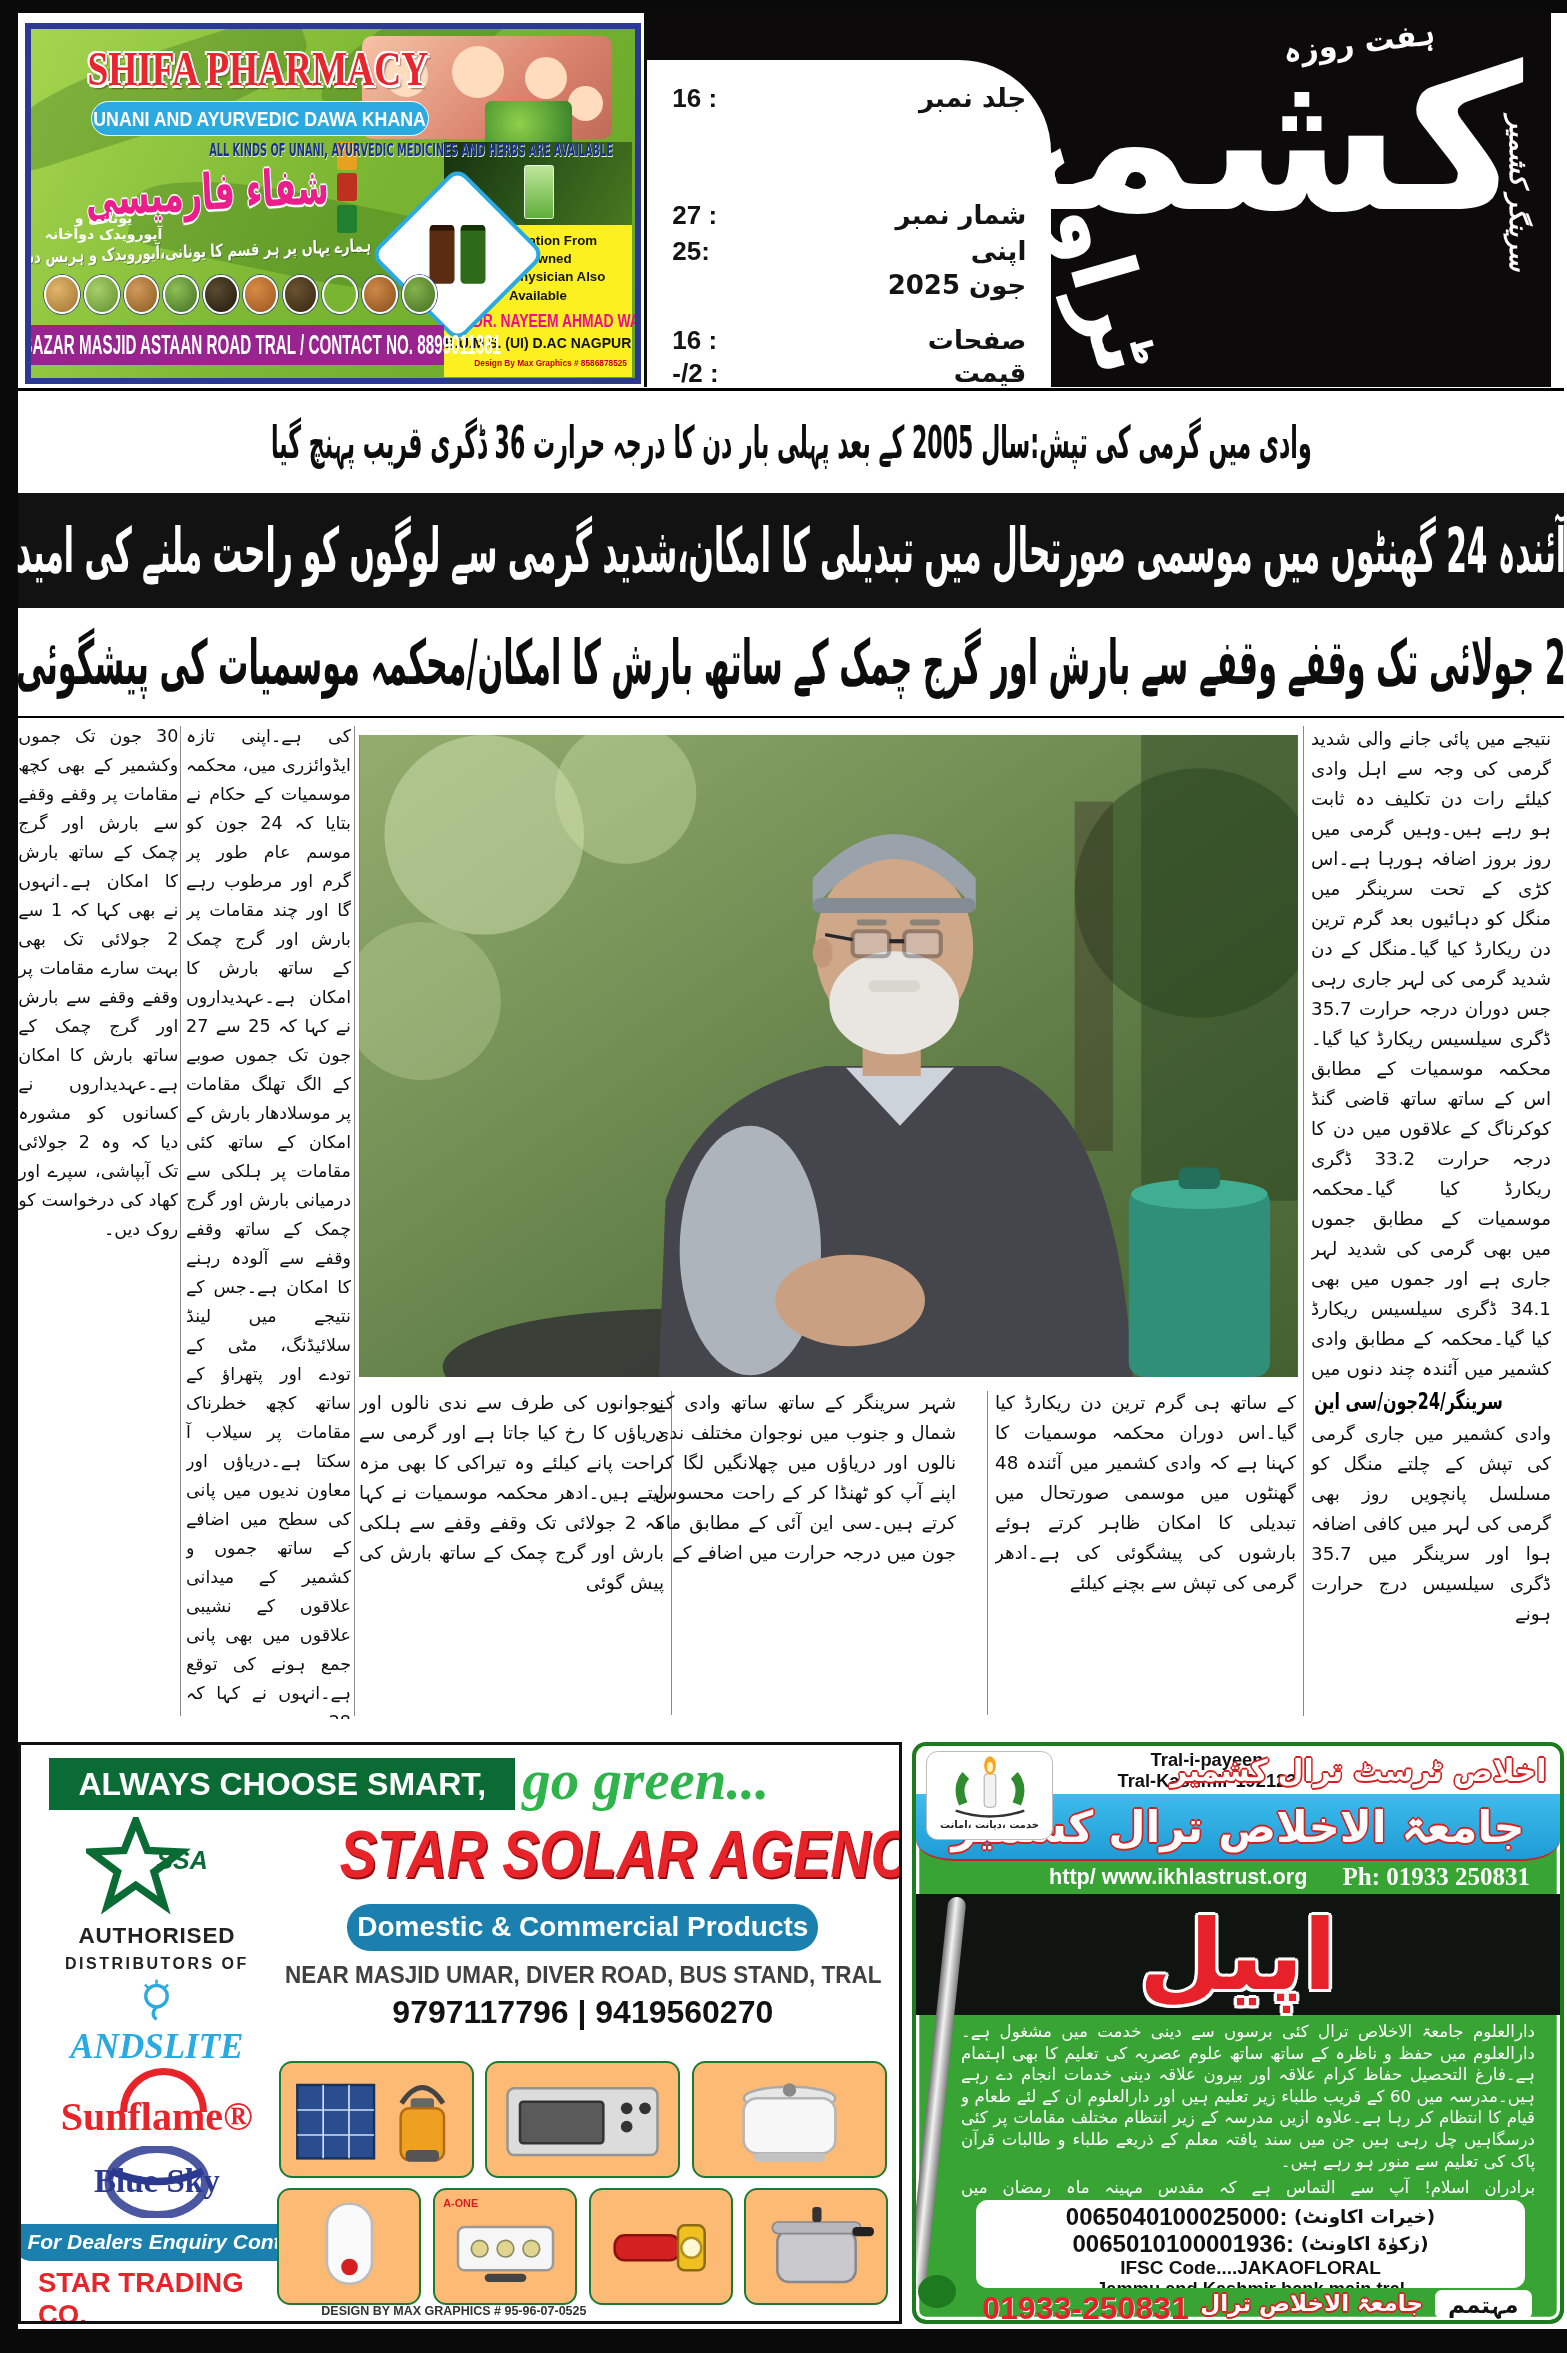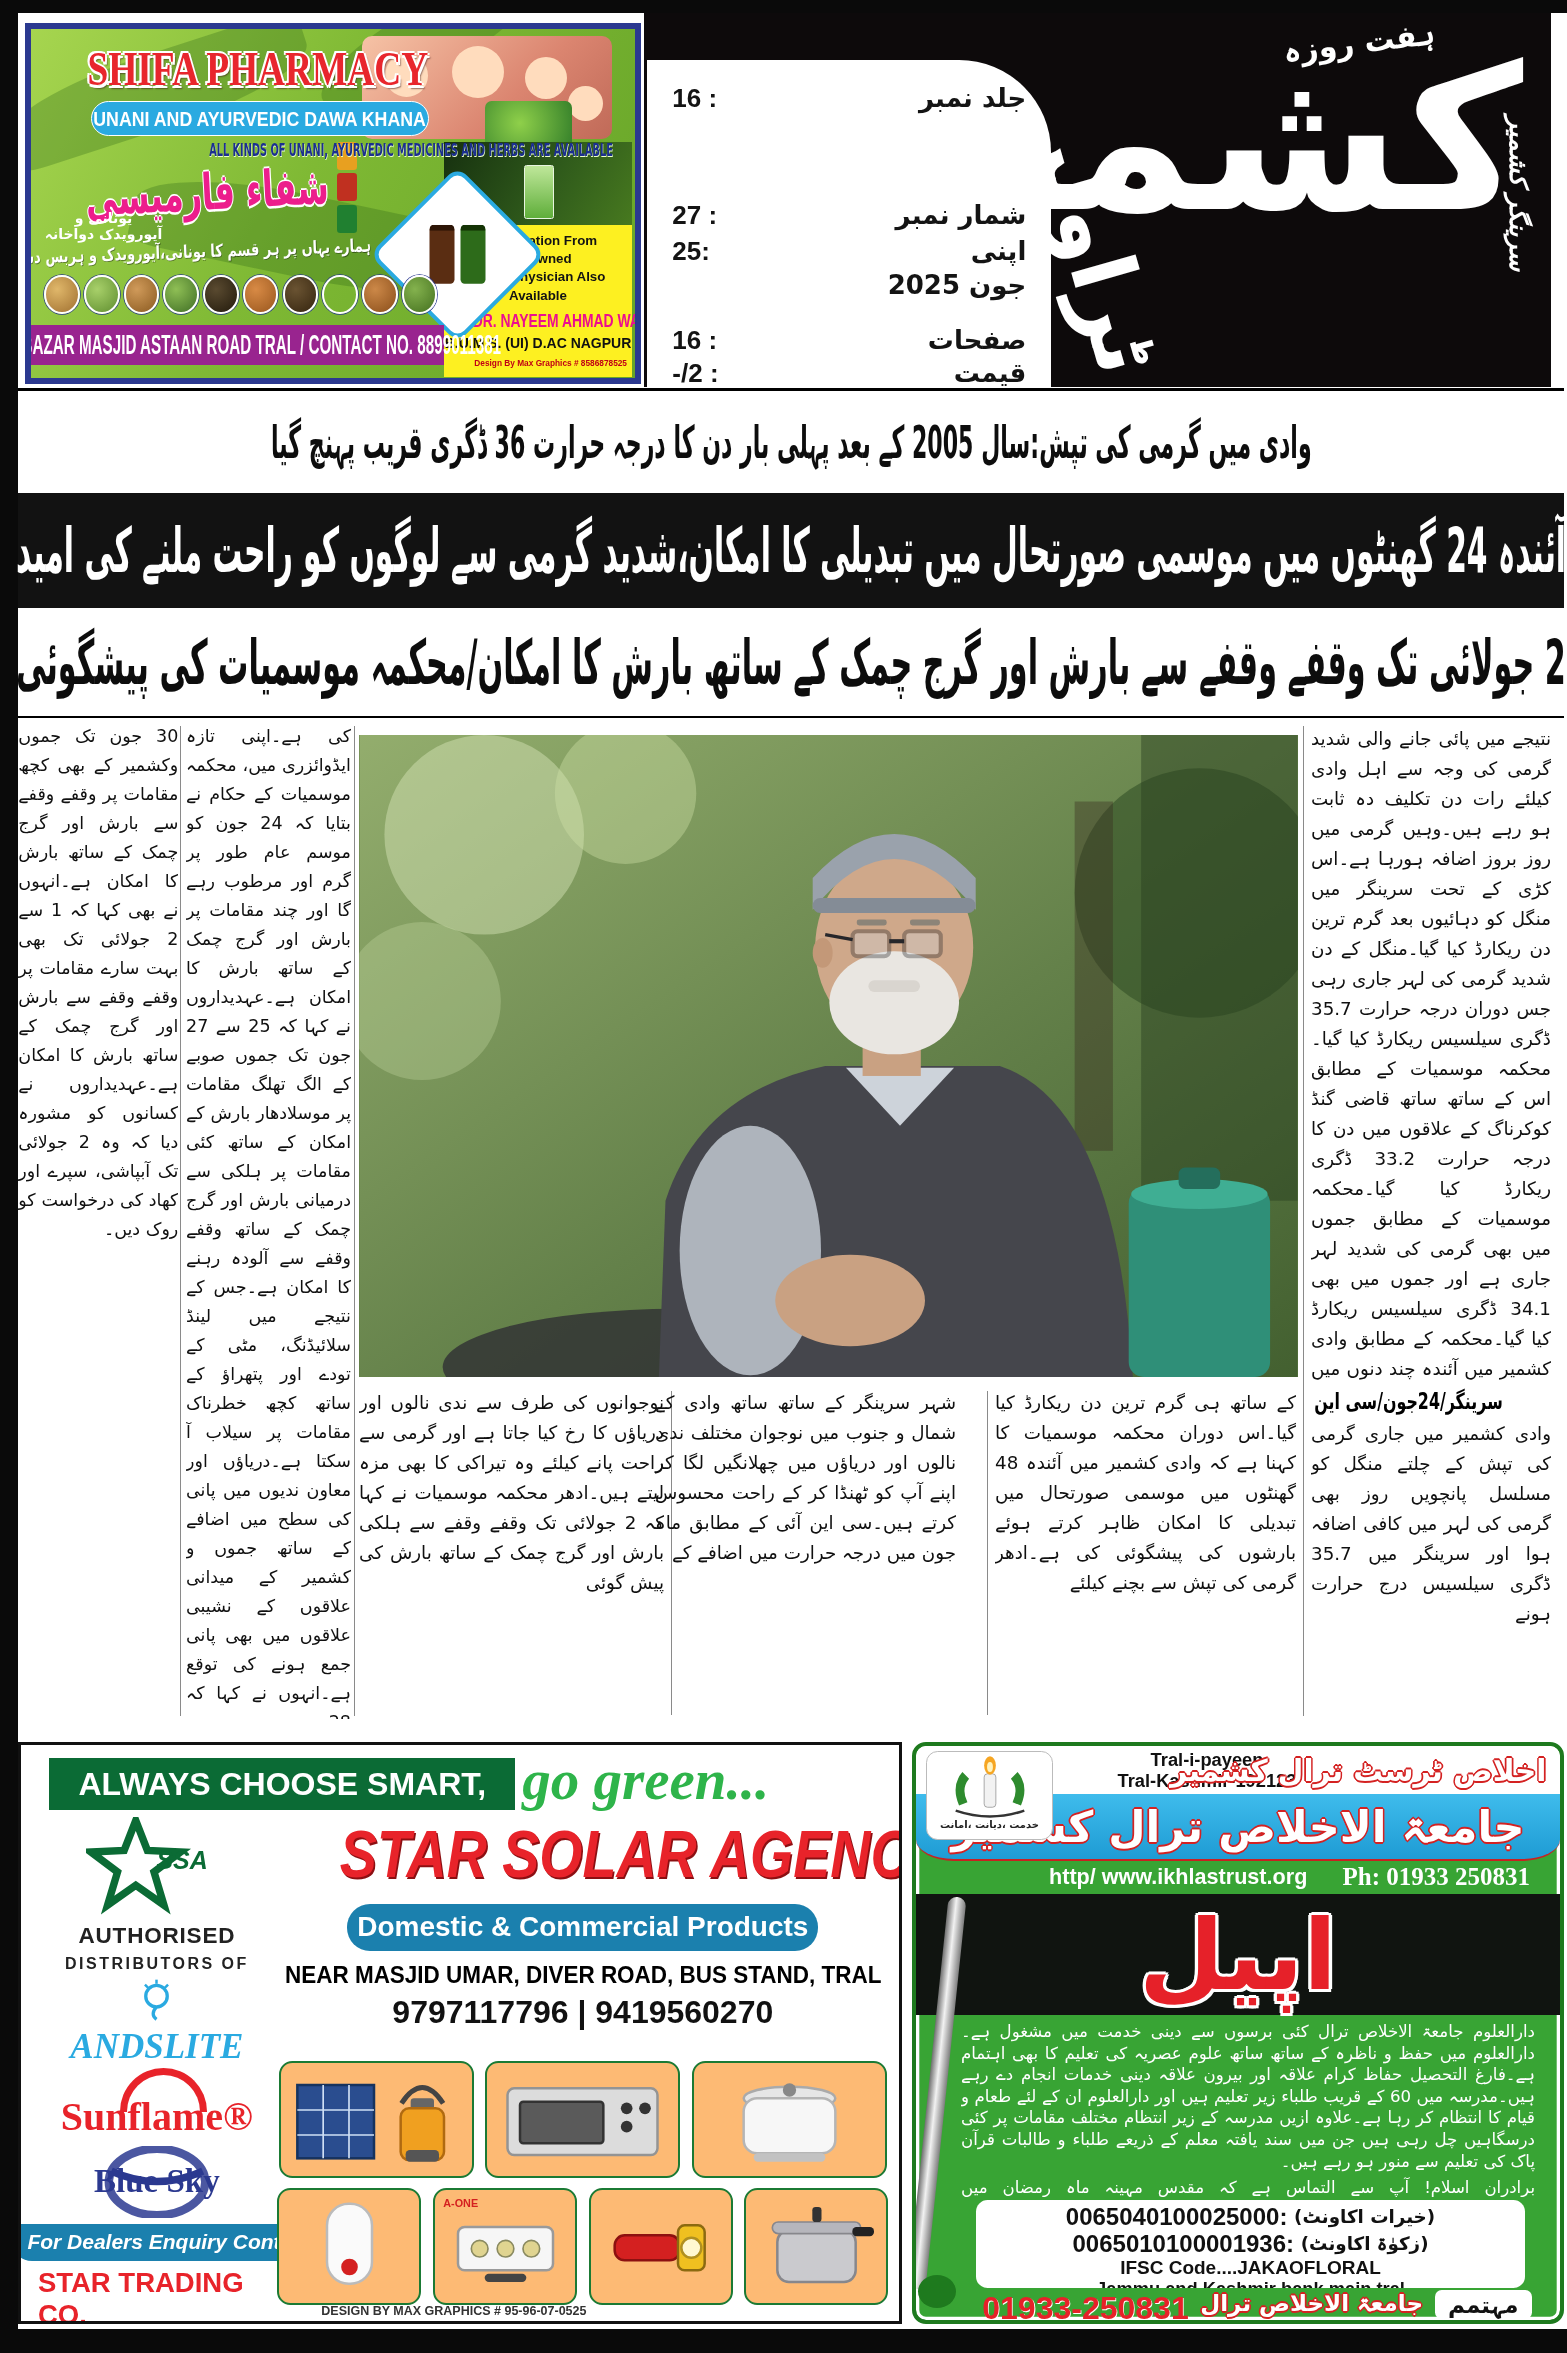--- a/index.html
+++ b/index.html
@@ -92,21 +92,21 @@
   .bluesky{position:relative;width:158px;height:72px;display:flex;align-items:center;justify-content:center;}
   .bluesky span{position:relative;z-index:2;font-size:33px;font-weight:bold;color:#2b3990;font-family:"Liberation Serif",serif;}
   .dealersbox{background:#1b80ae;color:#fff;font-style:italic;font-weight:bold;font-size:21px;padding:6.7px 15px;border-radius:5px 20px 5px 20px;
              font-family:"Liberation Sans",sans-serif;}
   .trading{font-size:27.5px;font-weight:bold;color:#e8232a;font-family:"Liberation Sans",sans-serif;}
   .sol-right{left:256px;top:70px;width:611px;text-align:center;}
   .sol-title{font-size:67px;font-weight:bold;font-style:italic;color:#e8232a;font-family:"Liberation Sans",sans-serif;
              text-shadow:1.7px 1.7px #8c0f12;}
   .sol-pill{margin:11.6px auto 0;width:471px;height:47px;background:#1b80ae;border-radius:23px;display:flex;align-items:center;justify-content:center;
              color:#fff;font-weight:bold;font-size:28px;font-family:"Liberation Sans",sans-serif;}
-  .sol-addr{margin-top:11.6px;font-size:23px;font-weight:bold;color:#000000;font-family:"Liberation Sans",sans-serif;}
+  .sol-addr{margin-top:11.6px;font-size:23px;font-weight:bold;color:#404040;font-family:"Liberation Sans",sans-serif;}
   .sol-phones{margin-top:5px;font-size:32px;font-weight:bold;color:#111;font-family:"Liberation Sans",sans-serif;}
   .grid{left:256px;top:316px;width:611px;display:flex;flex-direction:column;gap:10px;}
   .grow{display:flex;gap:11.6px;justify-content:center;}
   .pbox{border:2.5px solid #1b7a34;border-radius:13.3px;height:113px;display:flex;align-items:center;justify-content:center;
         background:#fdba74;position:relative;overflow:hidden;}
   .pbox.w3{width:191px;} .pbox.w4{width:140px;}
   .aone{position:absolute;left:8.3px;top:6.7px;font-size:10.8px;font-weight:bold;color:#d42020;font-family:"Liberation Sans",sans-serif;}
   .sol-credit{left:300px;bottom:3.3px;font-size:12.5px;font-weight:bold;color:#333;font-family:"Liberation Sans",sans-serif;}
 
   

